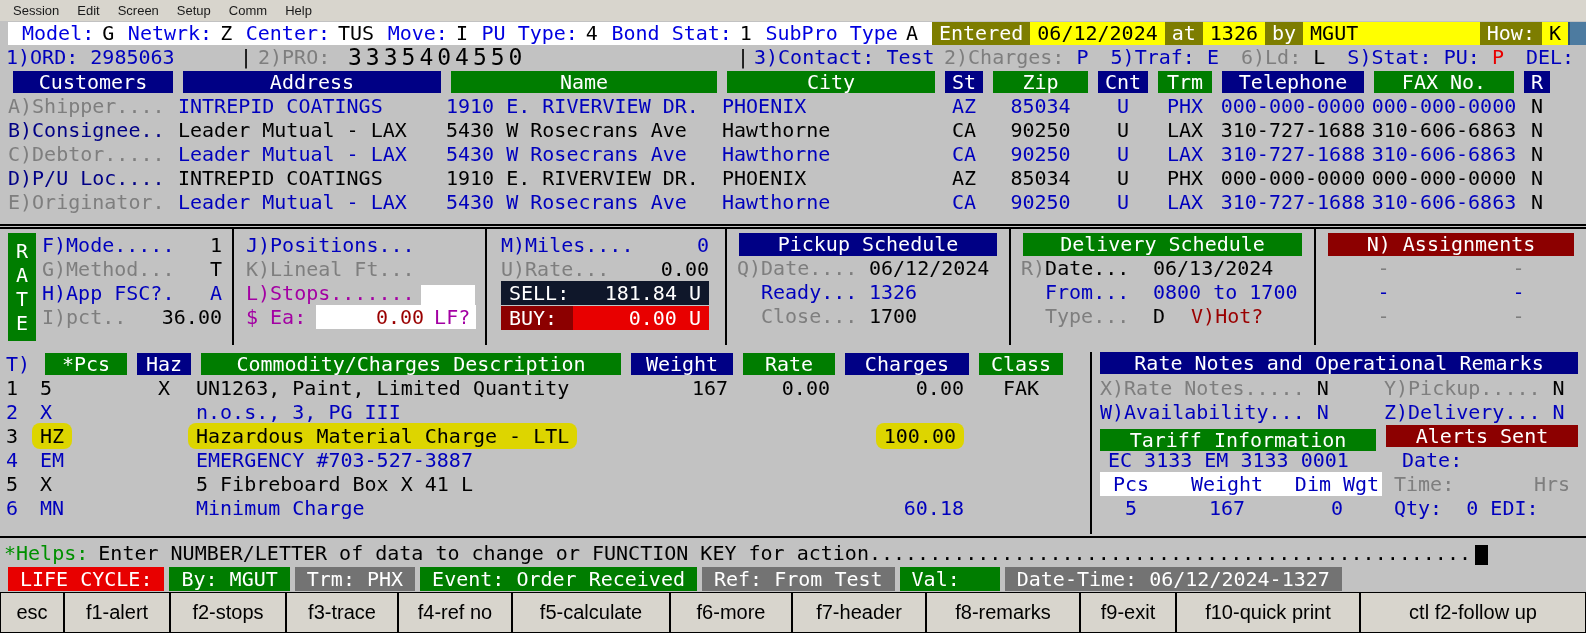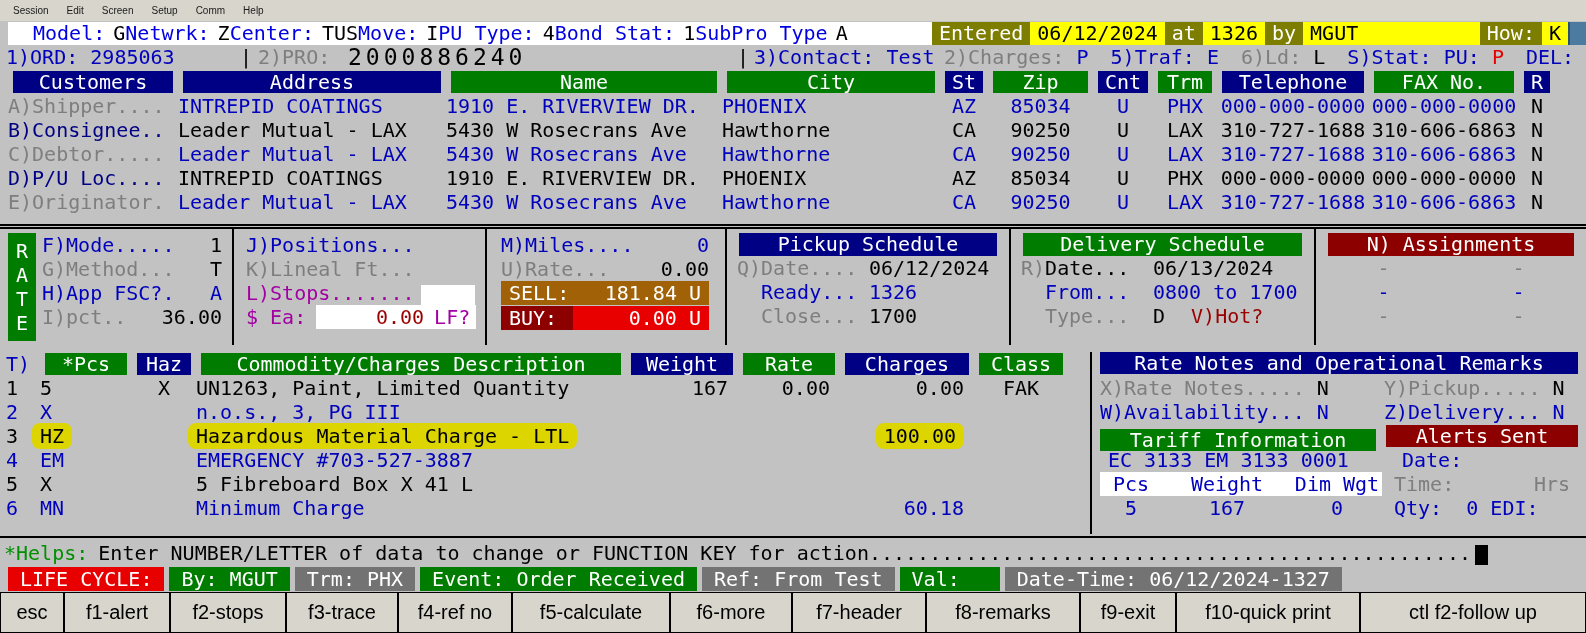--- a/index.html
+++ b/index.html
@@ -1,30 +1,30 @@
 <!DOCTYPE html>
 <html><head>
 <meta charset="utf-8">
 <style>
   html,body{margin:0;padding:0;}
   .screen{position:relative;width:1586px;height:633px;background:#c2c2c2;overflow:hidden;
           font-family:"DejaVu Sans Mono",monospace;font-size:20px;color:#000;}
   
   .menubar{position:absolute;top:0;left:0;width:100%;height:21px;background:#d8d5cd;
            display:flex;align-items:center;padding-left:4px;box-sizing:border-box;
-           font-family:"Liberation Sans",sans-serif;font-size:10px;color:#1a1a1a;}
+           font-family:"Liberation Sans",sans-serif;font-size:13px;color:#1a1a1a;}
   .menubar span{padding:2px 9px;cursor:default;}
   
   .b{color:#0000bd}.g{color:#7e7e7e}.k{color:#000}.m{color:#a300a3}.dr{color:#9a0000}
   .r{color:#e80000}
   .bgn{background:#000085;color:#fff}.bgg{background:#007d00;color:#fff}.bgm{background:#8c0000;color:#fff}
   
   .row1{position:absolute;top:22px;left:8px;right:0;height:23px;display:flex;line-height:23px;}
-  .white-band{background:#fff;width:924px;display:flex;justify-content:flex-start;
-              padding:0 25px;box-sizing:border-box;white-space:nowrap;}
+  .white-band{background:#fff;width:924px;display:flex;justify-content:space-between;
+              padding:0 14px;box-sizing:border-box;white-space:nowrap;}
   .white-band .lbl{color:#0000e0;margin-right:8px}
   .entered-band{flex:1;display:flex;white-space:nowrap;}
   .seg-olive{background:#7d7d00;color:#fff;padding:0 7px;}
   .seg-yel{background:#ffff00;color:#000;padding:0 7px;}
   .seg-grow{flex:1}
   .corner-block{width:16px;background:#4d7ba0;border-left:2px solid #2b5170;}
   
   .row2{position:absolute;top:46px;left:0;width:100%;height:23px;line-height:23px;white-space:nowrap;}
   .row2 .ps{position:absolute;top:0;}
   .pro-val{font-size:23px;letter-spacing:4px;}
@@ -52,21 +52,21 @@
   .rate-strip span{line-height:24px}
   .rate-fields{flex:1;padding-right:10px;}
   .frow{display:flex;justify-content:space-between;height:24px;}
   .box-pos{width:253px;padding-left:12px;padding-right:8px;}
   .inp{display:inline-block;background:#fff;vertical-align:middle;}
   .stops-inp{width:54px;height:20px;margin-left:6px;}
   .ea-box{background:#fff;display:inline-flex;width:148px;justify-content:flex-end;
           padding:0 6px;margin-left:10px;}
   .ea-box .dr{margin-right:10px}
   .box-miles{width:240px;padding:4px 16px 0 14px;box-sizing:border-box;}
-  .sellbar{background:#a16207;color:#fff;display:flex;justify-content:space-between;padding:0 8px;height:24px;}
+  .sellbar{background:#0f172a;color:#fff;display:flex;justify-content:space-between;padding:0 8px;height:24px;}
   .buybar{display:flex;height:24px;margin-top:1px;}
   .buylab{background:#8c0000;color:#fff;width:72px;padding-left:8px;box-sizing:border-box;}
   .buyval{background:#e80000;color:#fff;flex:1;text-align:right;padding-right:8px;}
   .box-pick{width:284px;}
   .box-del{width:305px;}
   .box-asn{width:270px;}
   .schead{display:block;margin:0 12px;text-align:center;height:23px;line-height:23px;}
   .srow{padding-left:10px;height:24px;display:flex;}
   .srow .sl{width:132px;display:inline-block}
   .srow.ind{padding-left:34px}
@@ -146,21 +146,21 @@
       <span class="seg-olive">How:</span>
       <span class="seg-yel">K</span>
       <span class="corner-block"></span>
     </div>
   </div>
 
   <div class="row2">
     <span class="ps b" style="left:6px"><span>1)ORD:</span> <span>2985063</span></span>
     <span class="ps k" style="left:240px">|</span>
     <span class="ps g" style="left:258px">2)PRO:</span>
-    <span class="ps k pro-val" style="left:348px">2000886240</span>
+    <span class="ps k pro-val" style="left:348px">3335404550</span>
     <span class="ps k" style="left:737px">|</span>
     <span class="ps b" style="left:754px"><span>3)Contact:</span> <span>Test</span></span>
     <span class="ps" style="left:944px">
       <span class="g">2)Charges:</span>
       <span class="b gap">P</span>
       <span class="b">5)Traf:</span>
       <span class="b gap">E</span>
       <span class="g">6)Ld:</span>
       <span class="k gap">L</span>
       <span class="b">S)Stat:</span>

